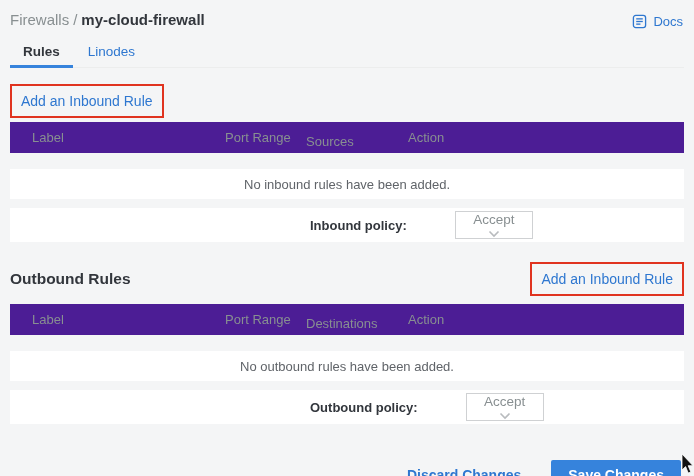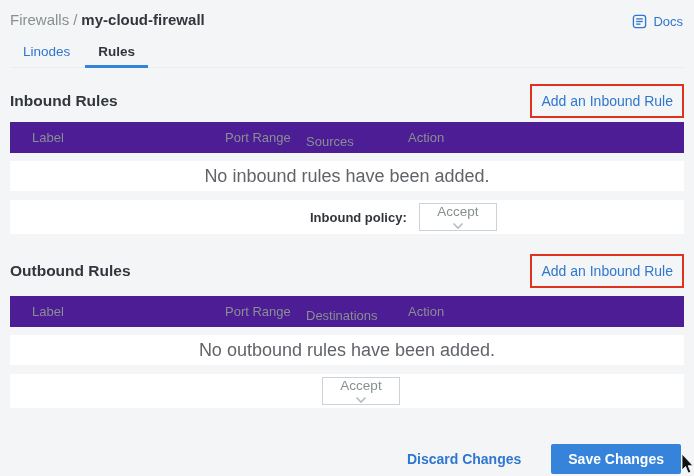--- a/index.html
+++ b/index.html
@@ -77,34 +77,35 @@
     color: #888f91;
   }
   .col-label { width: 193px; }
   .col-port  { width: 81px; }
   .col-srcdst{ width: 102px; margin-top: 8px; }
   .col-action{ flex: 1; }
   .row {
     background: #ffffff;
   }
   .row.empty {
-    margin-top: 8px;
+    margin-top: 16px;
     height: 30px;
     display: flex;
     align-items: center;
     justify-content: center;
-    font-size: 18px;
+    font-size: 13px;
     color: #606469;
   }
   .row.policy {
     margin-top: 9px;
     height: 34px;
     display: flex;
     align-items: center;
     padding-left: 300px;
+    gap: 36px;
   }
   .policy-label { font-size: 13px; font-weight: bold; color: #32363c; }
   .select {
     margin-left: 12px;
     width: 78px;
     height: 28px;
     background: #ffffff;
     border: 1px solid #cfd1d3;
     display: flex;
     align-items: center;
@@ -167,26 +168,25 @@
           <line x1="4.5" y1="5.2" x2="11.5" y2="5.2"></line>
           <line x1="4.5" y1="8" x2="11.5" y2="8"></line>
           <line x1="4.5" y1="10.8" x2="9" y2="10.8"></line>
         </svg>
       </span>
       <span>Docs</span>
     </a>
   </div>
 
   <div class="tabs">
+    <div class="tab active">Rules</div>
     <div class="tab">Linodes</div>
-    <div class="tab active">Rules</div>
   </div>
 
   <div class="section-head">
-    <h2>Inbound Rules</h2>
     <span class="annotation-box">
       <a class="add-link">Add an Inbound Rule</a>
     </span>
   </div>
 
   <div class="thead">
     <span class="col-label">Label</span>
     <span class="col-port">Port Range</span>
     <span class="col-srcdst">Sources</span>
     <span class="col-action">Action</span>
@@ -220,20 +220,21 @@
     <span class="col-port">Port Range</span>
     <span class="col-srcdst">Destinations</span>
     <span class="col-action">Action</span>
   </div>
 
   <div class="row empty">
     <span>No outbound rules have been added.</span>
   </div>
 
   <div class="row policy">
+    <span class="policy-label">Outbound policy:</span>
     <div class="select">
       <span>Accept</span>
       <span>
         <svg width="12" height="8" viewBox="0 0 12 8" fill="none" stroke="#b8bbbe" stroke-width="1.6">
           <polyline points="1.5,1.5 6,6 10.5,1.5"></polyline>
         </svg>
       </span>
     </div>
   </div>
 

